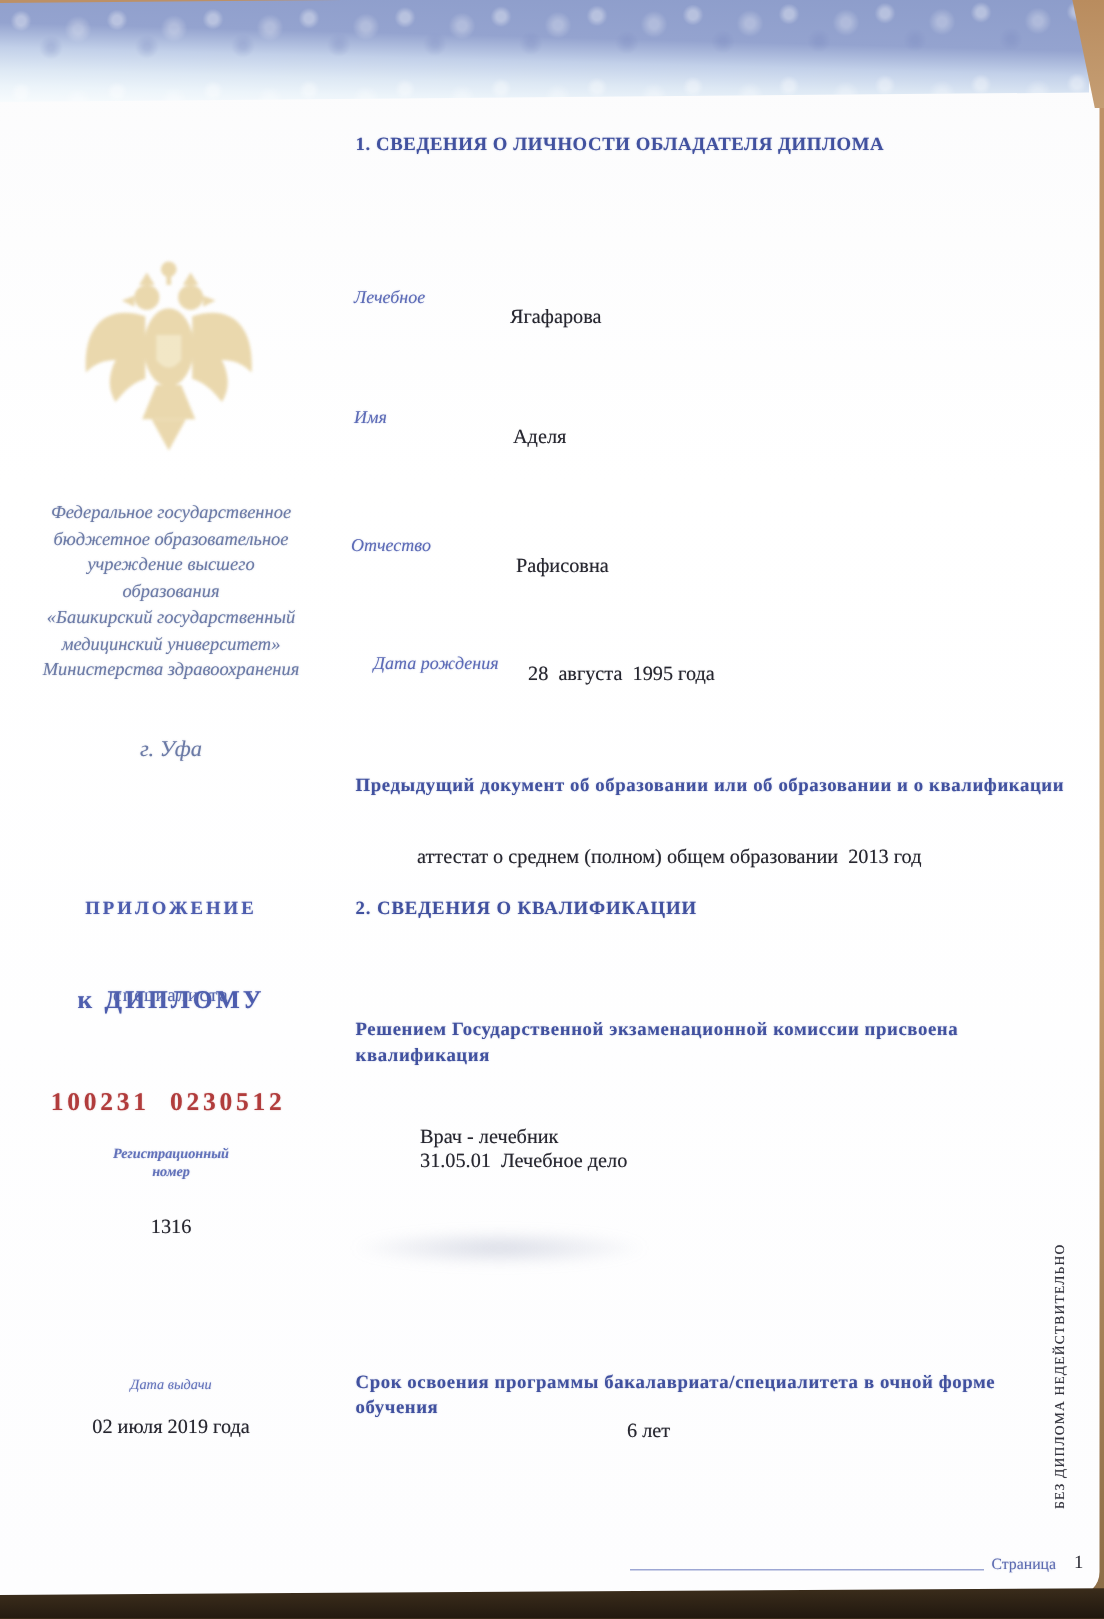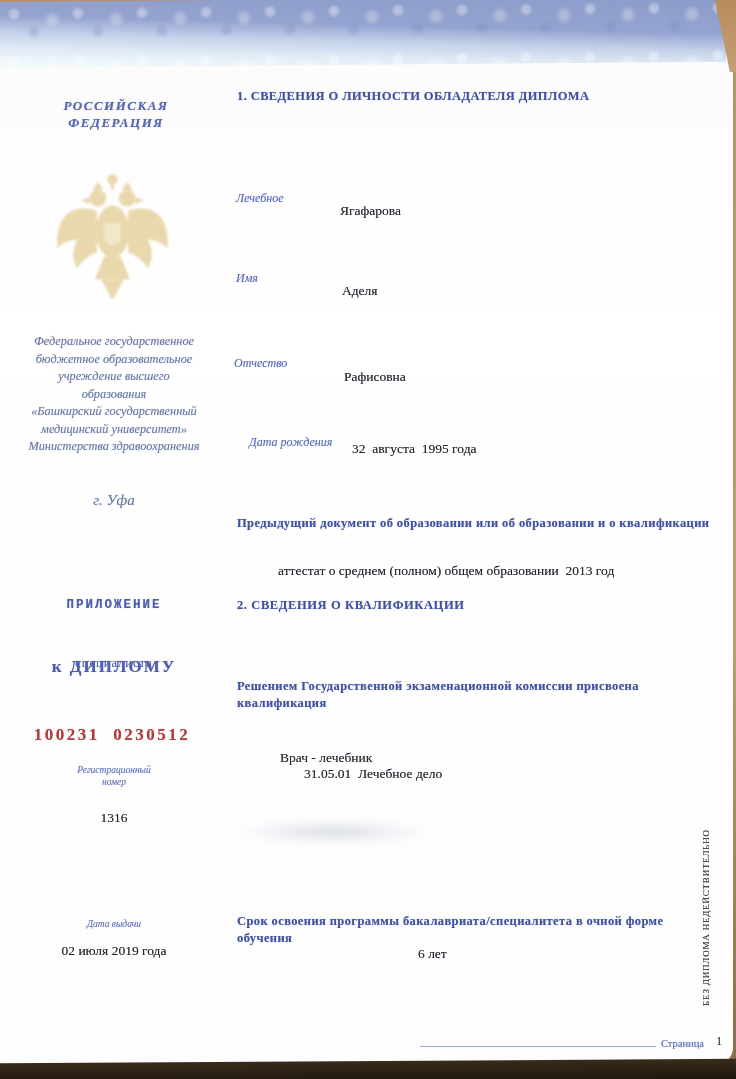--- a/index.html
+++ b/index.html
@@ -94,24 +94,20 @@
 </head>
 <body>
 
 <div class="photo">
 
   <div class="sheet"></div>
 
   <div class="band"></div>
   <div class="corner-tan"></div>
 
-  <div class="abs fancy c" style="left:38px;top:97px;width:156px;line-height:17px;">
-    <div>РОССИЙСКАЯ</div>
-    <div>ФЕДЕРАЦИЯ</div>
-  </div>
 
   <div class="abs" style="left:50px;top:146px;width:125px;height:192px;">
     <svg class="eagle" viewBox="0 0 120 140" width="125" height="192" aria-hidden="true">
       <g fill="#e7d2a0">
         <circle cx="60" cy="10" r="5"></circle>
         <rect x="58.5" y="14" width="3" height="6"></rect>
         <path d="M41,20 l5,-8 5,8 z"></path>
         <path d="M69,20 l5,-8 5,8 z"></path>
         <circle cx="46" cy="28" r="8"></circle>
         <circle cx="74" cy="28" r="8"></circle>
@@ -132,58 +128,58 @@
     <div>бюджетное образовательное</div>
     <div>учреждение высшего</div>
     <div>образования</div>
     <div>«Башкирский государственный</div>
     <div>медицинский университет»</div>
     <div>Министерства здравоохранения</div>
   </div>
 
   <div class="abs org c" style="left:8px;top:492px;width:212px;font-size:15px;">г. Уфа</div>
 
-  <div class="abs applique-1 c" style="left:8px;top:598px;width:212px;font-family:Liberation Mono, monospace;">ПРИЛОЖЕНИЕ</div>
+  <div class="abs applique-1 c" style="left:8px;top:598px;width:212px;">ПРИЛОЖЕНИЕ</div>
   <div class="abs applique-2 c" style="left:8px;top:613px;width:212px;">к ДИПЛОМУ</div>
   <div class="abs applique-3 c" style="left:8px;top:656px;width:212px;">специалиста</div>
 
   <div class="abs serial c" style="left:4px;top:725px;width:216px;">100231  0230512</div>
 
-  <div class="abs lbl-sm c" style="left:8px;top:764px;width:212px;">
+  <div class="abs lbl-sm c" style="left:8px;top:764px;width:212px;font-weight:bold;">
     <div>Регистрационный</div>
     <div>номер</div>
   </div>
   <div class="abs val c" style="left:8px;top:810px;width:212px;">1316</div>
 
   <div class="abs lbl-sm c" style="left:8px;top:918px;width:212px;">Дата выдачи</div>
   <div class="abs val c" style="left:8px;top:943px;width:212px;">02 июля 2019 года</div>
 
   <div class="abs hd" style="left:237px;top:88px;width:480px;">1. СВЕДЕНИЯ О ЛИЧНОСТИ ОБЛАДАТЕЛЯ ДИПЛОМА</div>
 
   <div class="abs lbl" style="left:236px;top:191px;">Лечебное</div>
   <div class="abs val" style="left:340px;top:203px;">Ягафарова</div>
 
   <div class="abs lbl" style="left:236px;top:271px;">Имя</div>
   <div class="abs val" style="left:342px;top:283px;">Аделя</div>
 
   <div class="abs lbl" style="left:234px;top:356px;">Отчество</div>
   <div class="abs val" style="left:344px;top:369px;">Рафисовна</div>
 
   <div class="abs lbl" style="left:234px;top:435px;margin-left:15px;">Дата рождения</div>
-  <div class="abs val" style="left:352px;top:441px;">32  августа  1995 года</div>
+  <div class="abs val" style="left:352px;top:441px;">28  августа  1995 года</div>
 
   <div class="abs hd" style="left:237px;top:515px;width:488px;">Предыдущий документ об образовании или об образовании и о квалификации</div>
   <div class="abs val" style="left:278px;top:563px;">аттестат о среднем (полном) общем образовании  2013 год</div>
 
   <div class="abs hd" style="left:237px;top:597px;width:400px;letter-spacing:0.6px;">2. СВЕДЕНИЯ О КВАЛИФИКАЦИИ</div>
 
   <div class="abs hd" style="left:237px;top:678px;width:448px;">Решением Государственной экзаменационной комиссии присвоена квалификация</div>
 
   <div class="abs val" style="left:280px;top:750px;">Врач - лечебник</div>
-  <div class="abs val" style="left:280px;top:766px;margin-left:24px;">31.05.01  Лечебное дело</div>
+  <div class="abs val" style="left:280px;top:766px;">31.05.01  Лечебное дело</div>
 
   <div class="abs smudge" style="left:233px;top:820px;width:200px;height:24px;"></div>
 
   <div class="abs hd" style="left:237px;top:913px;width:458px;">Срок освоения программы бакалавриата/специалитета в очной форме обучения</div>
   <div class="abs val" style="left:418px;top:946px;">6 лет</div>
 
   <div class="abs vertical" style="left:701px;top:788px;height:218px;">БЕЗ ДИПЛОМА НЕДЕЙСТВИТЕЛЬНО</div>
 
   <div class="abs footer-line" style="left:420px;top:1046px;width:236px;"></div>
   <div class="abs page-lbl" style="left:661px;top:1038px;">Страница</div>

